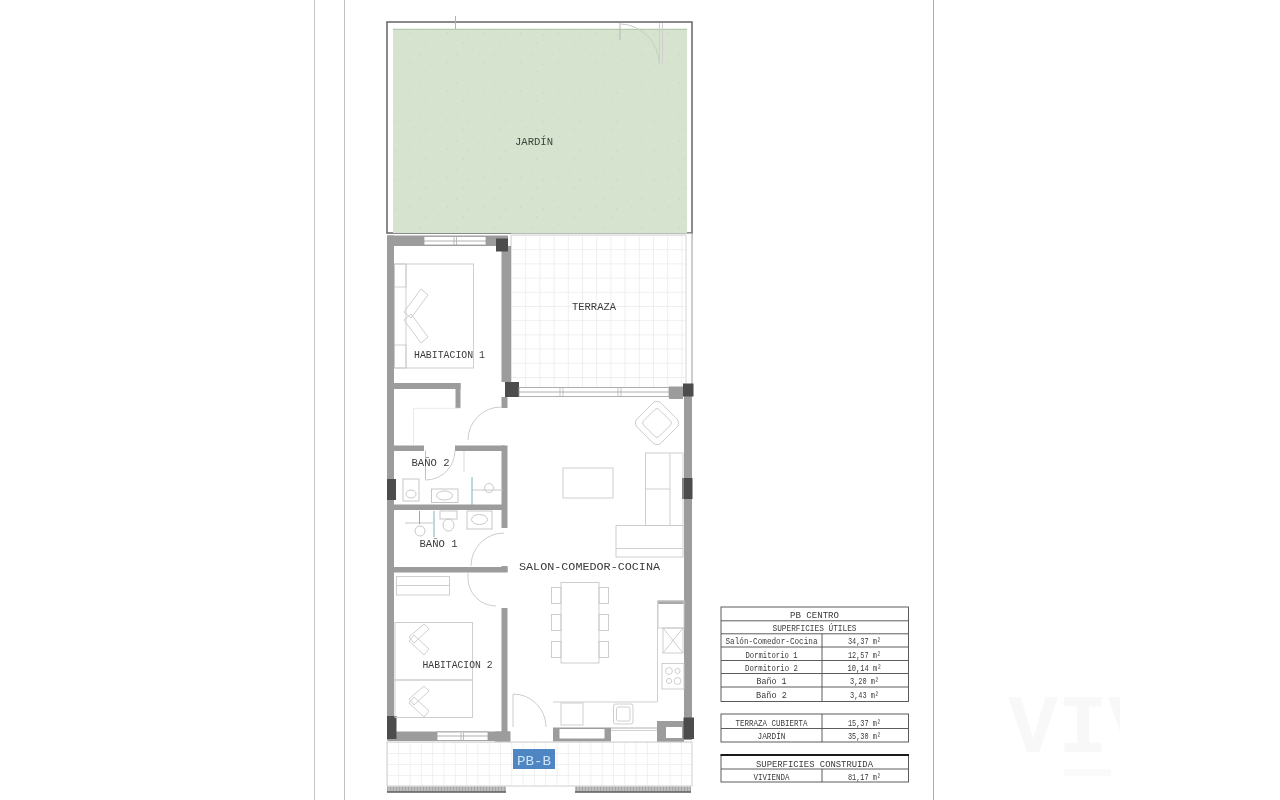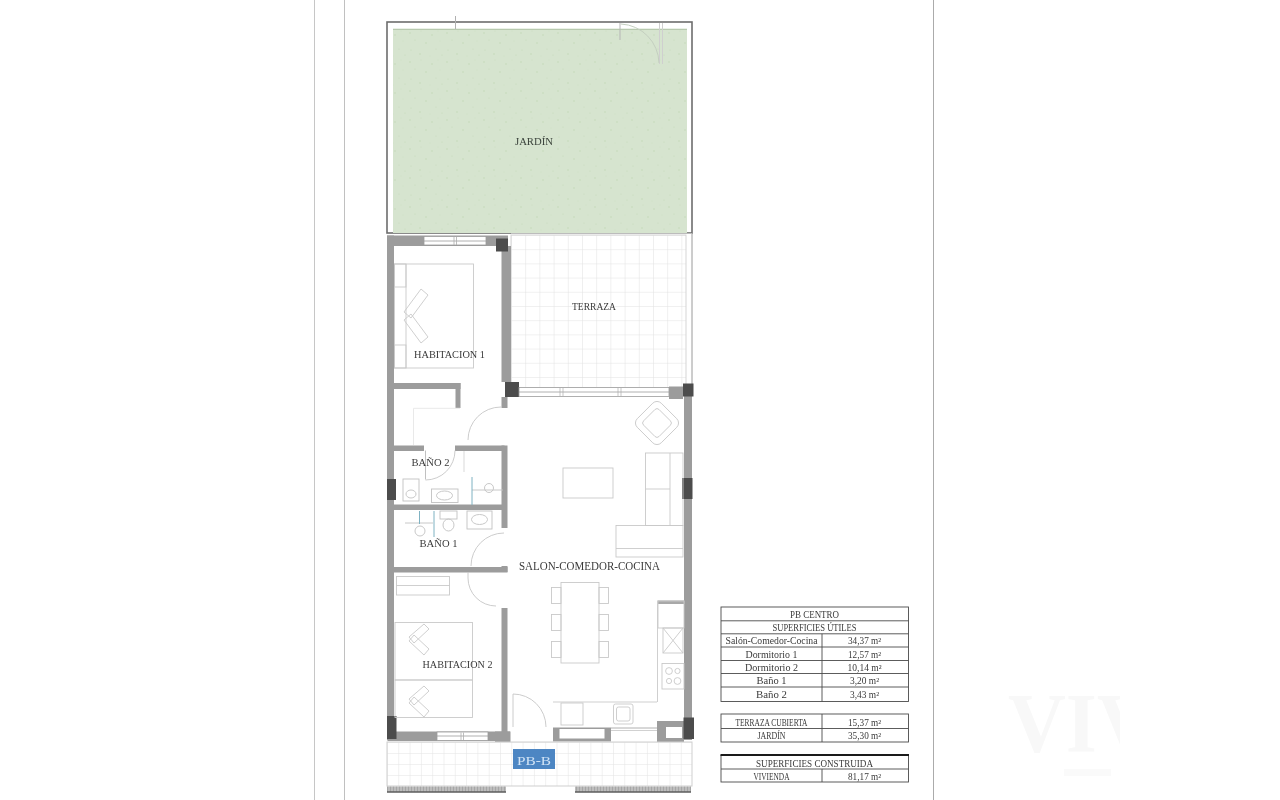--- a/index.html
+++ b/index.html
@@ -1,17 +1,17 @@
 <!DOCTYPE html>
 <html><head>
 <meta charset="utf-8">
 <style>
   html,body{margin:0;padding:0;background:#ffffff;}
   #page{position:relative;width:1120px;height:800px;background:#fff;overflow:hidden;
-        font-family:Liberation Serif, serif;}
+        font-family:Liberation Mono, monospace;}
   svg{display:block;}
 </style>
 </head>
 <body>
 <div id="page">
 <svg width="1280" height="800" viewBox="0 0 1280 800">
 <defs>
   <pattern id="gdots" width="37" height="29" patternUnits="userSpaceOnUse">
     <rect width="37" height="29" fill="#d6e4cf"></rect>
     <circle cx="3" cy="4" r="0.7" fill="#c2d6b5"></circle>

